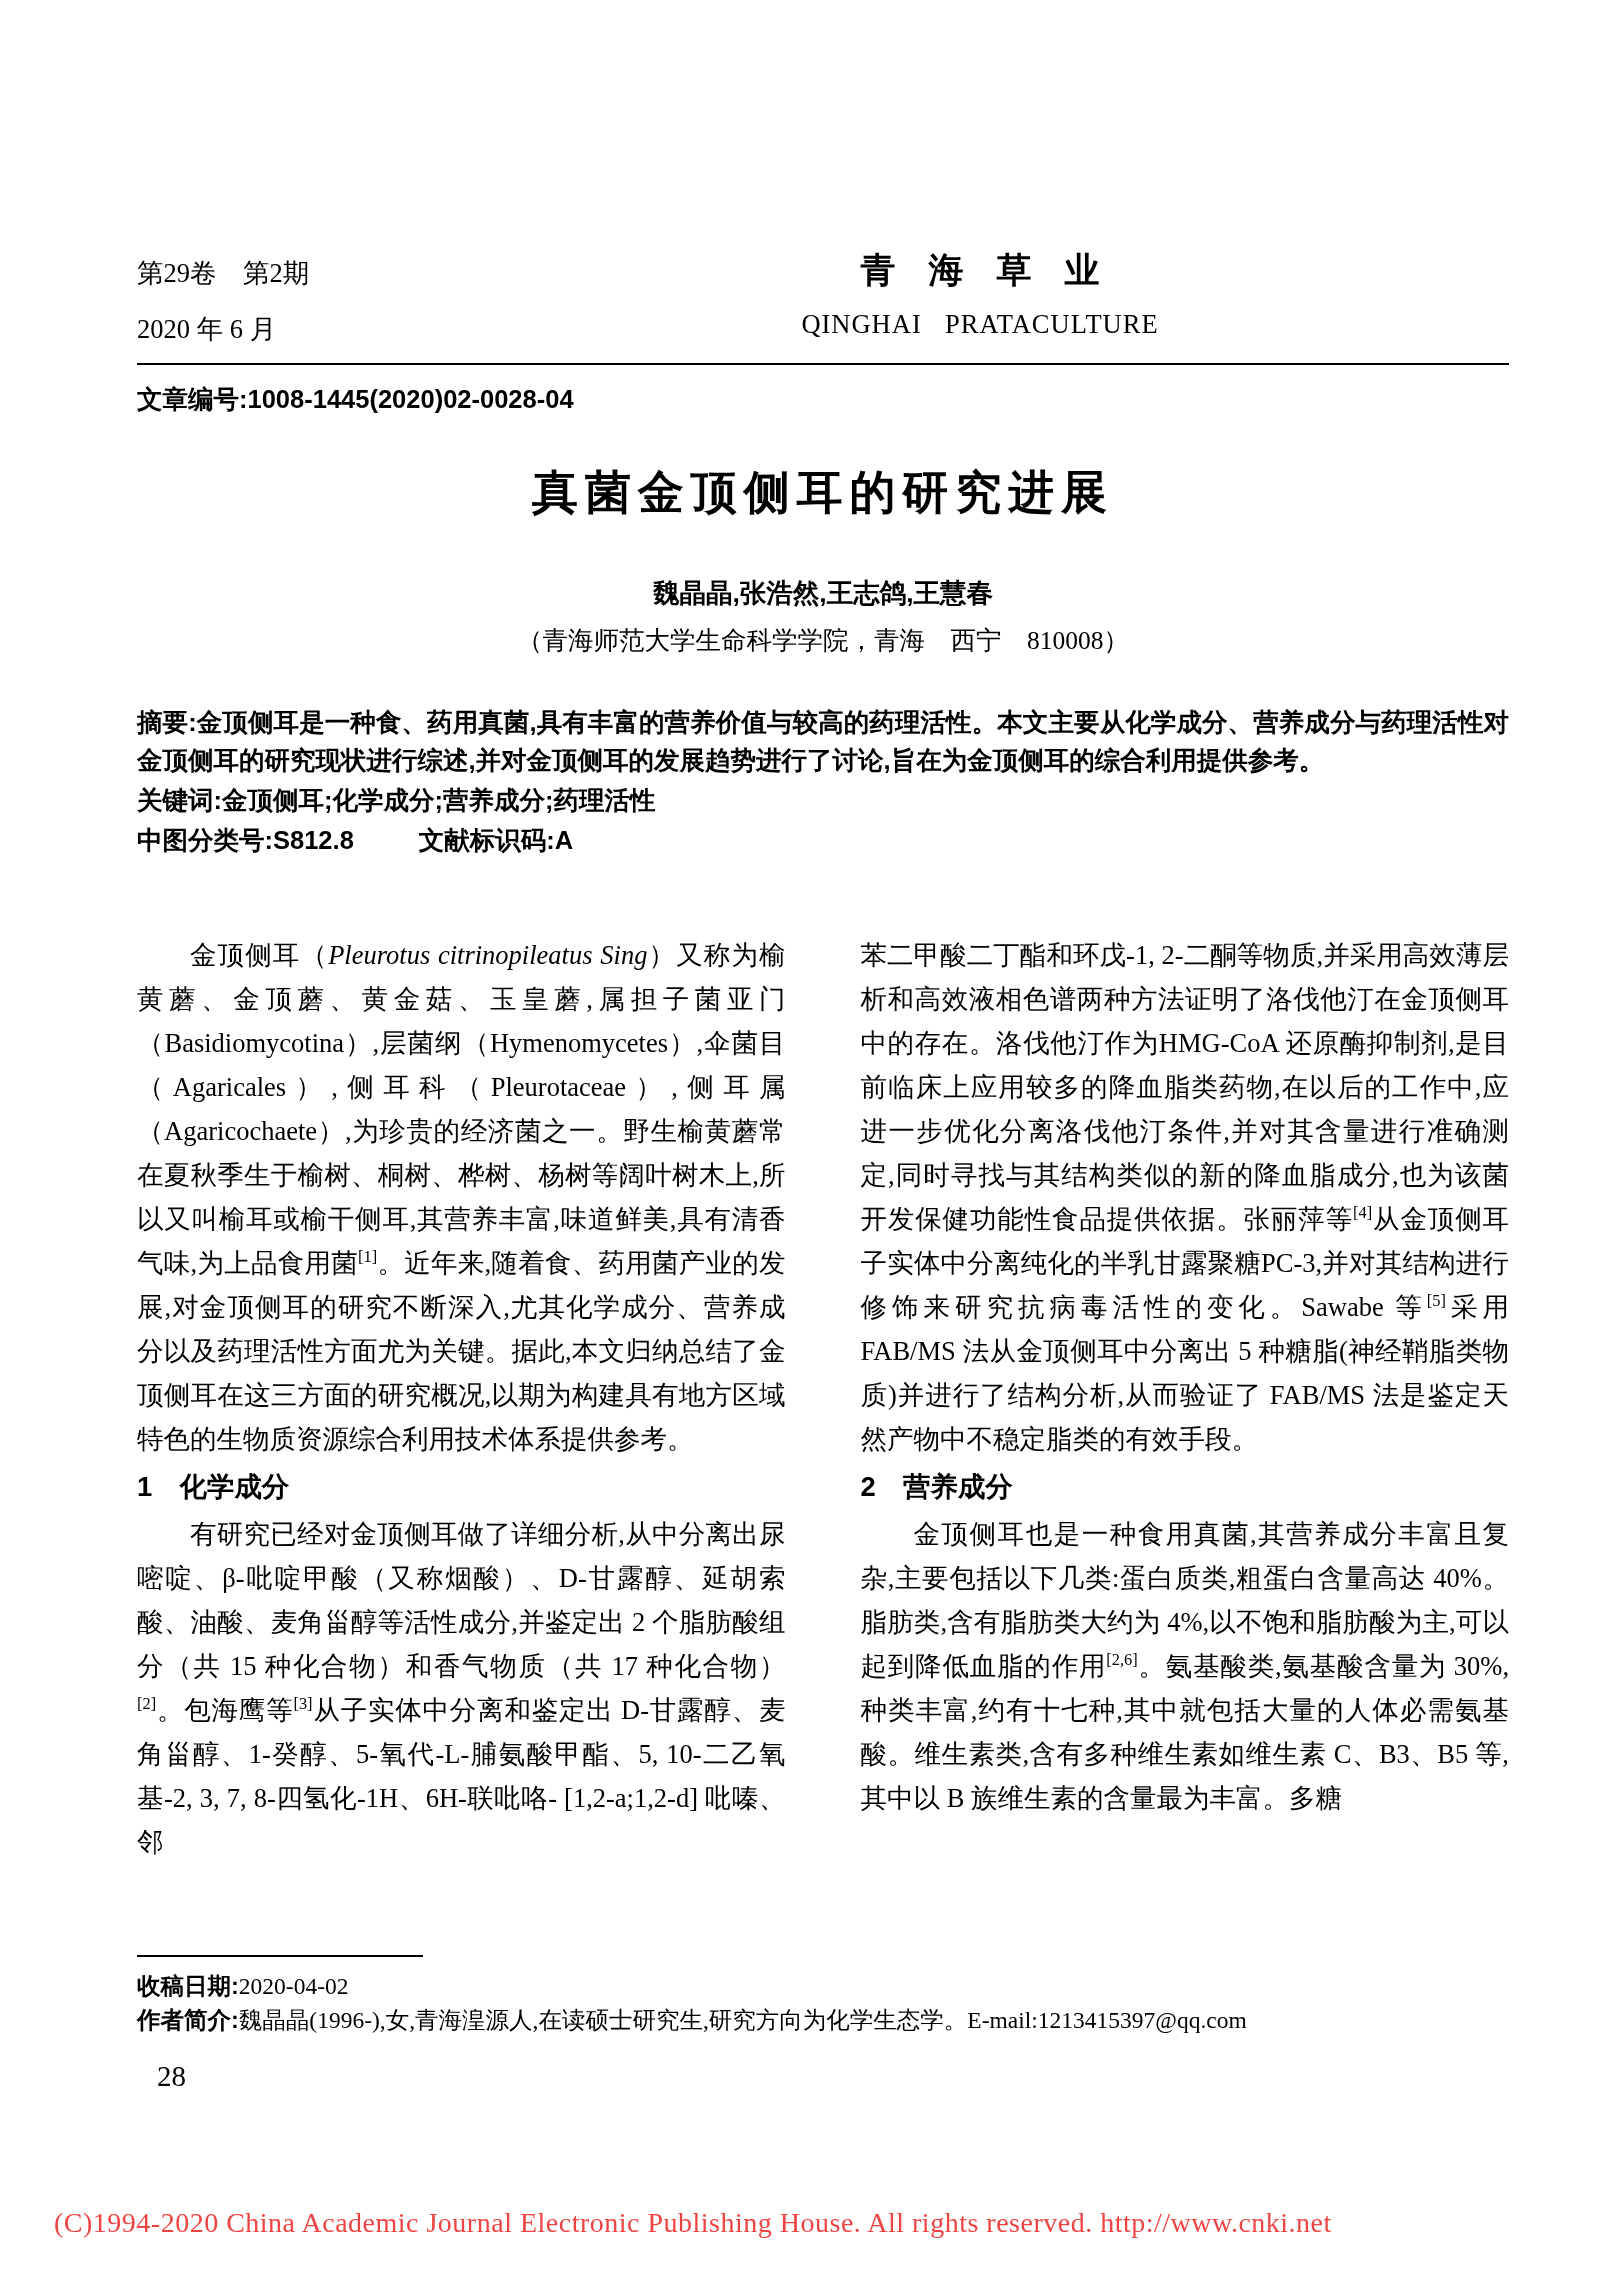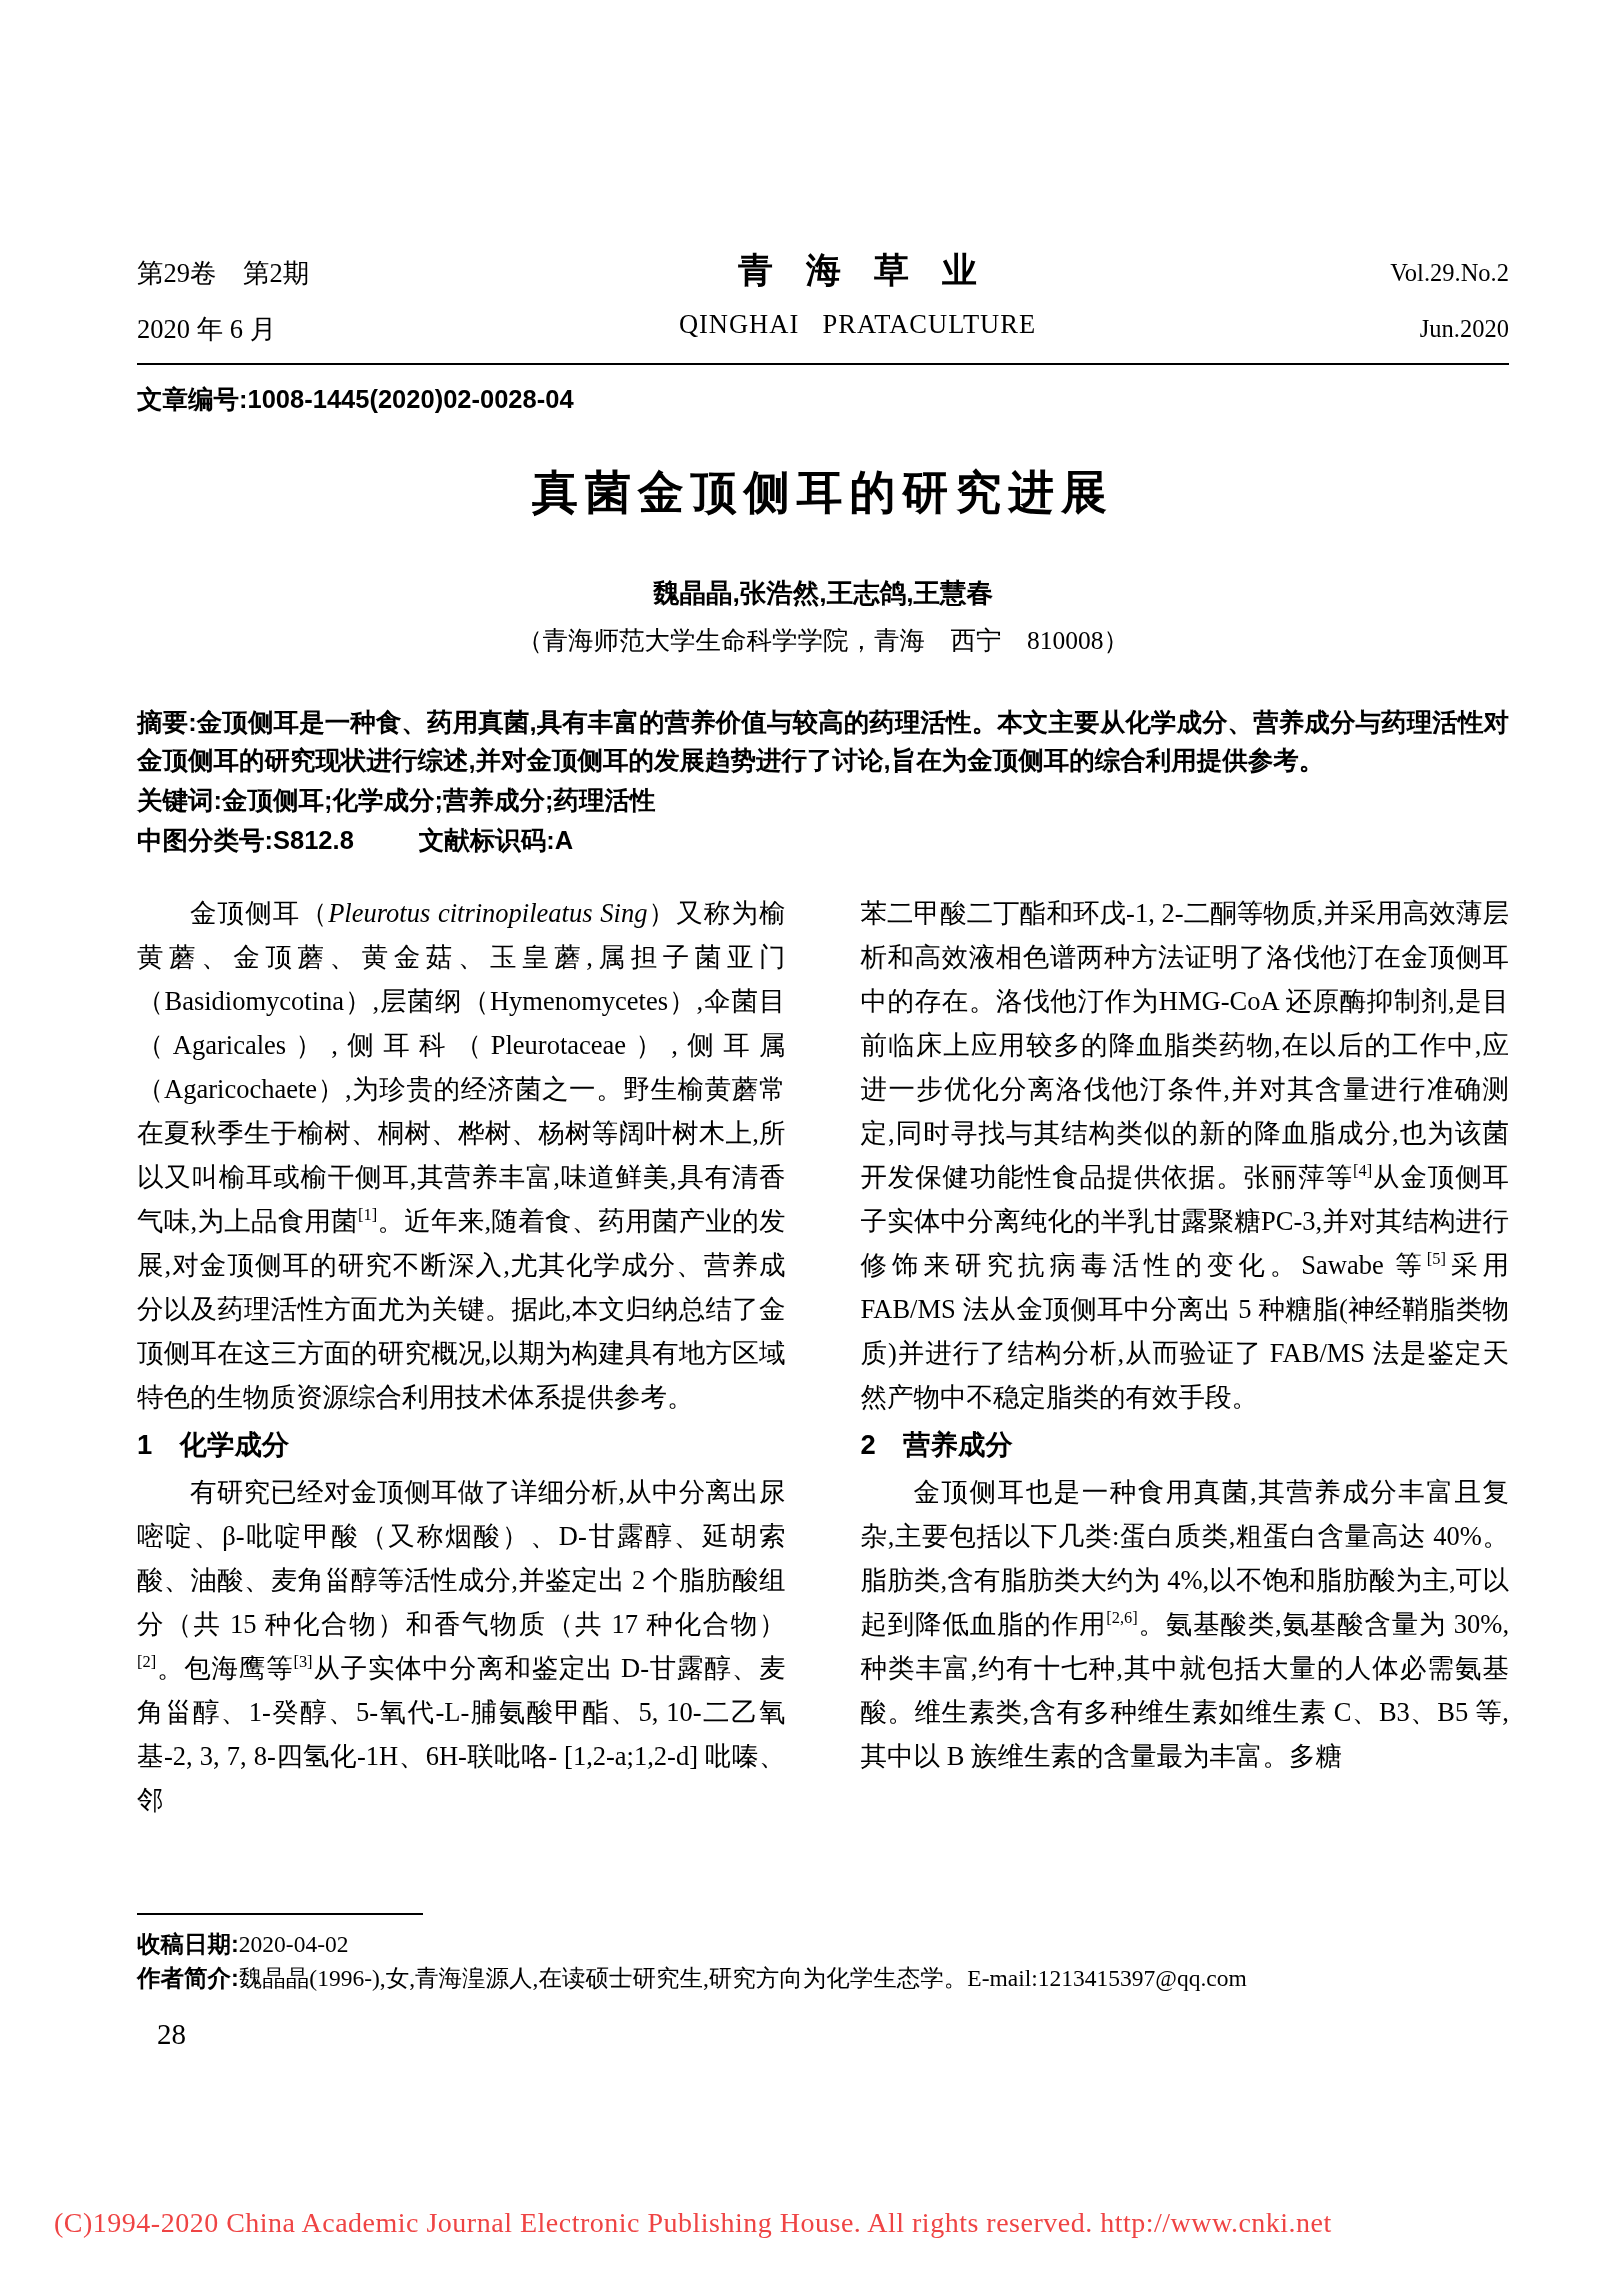--- a/index.html
+++ b/index.html
@@ -27,21 +27,21 @@
 
   
   .abstract-block{margin-top:45px;font-family:"Liberation Sans","DejaVu Sans",sans-serif;
                   font-weight:bold;font-size:25.5px;line-height:38px;}
   .abstract-text{text-align:justify;}
   .kw-line{margin-top:2px;}
   .clc-line{margin-top:2px;}
   .clc-gap{margin-left:65px;}
 
   
-  .columns{margin-top:32px;display:flex;gap:75px;height:1012px;overflow:hidden;}
+  .columns{margin-top:74px;display:flex;gap:75px;height:1012px;overflow:hidden;}
   .col{width:656px;}
   .body-p{font-size:26.5px;line-height:44px;text-align:justify;}
   .body-p.indent{text-indent:2em;}
   .body-p i{font-style:italic;}
   sup{font-size:0.62em;line-height:0;vertical-align:super;}
   .sec-heading{font-family:"Liberation Sans","DejaVu Sans",sans-serif;font-weight:bold;
                font-size:27.4px;line-height:49px;margin:1px 0;}
 
   
   .footnote{margin-top:9.8px;}
@@ -61,24 +61,20 @@
   <div class="content">
 
     <div class="jheader">
       <div class="jh-left">
         <div>第29卷　第2期</div>
         <div>2020 年 6 月</div>
       </div>
       <div class="jh-center">
         <div class="journal-cn">青海草业</div>
         <div class="journal-en">QINGHAI  PRATACULTURE</div>
-      </div>
-      <div class="jh-right">
-        <div>Vol.29.No.2</div>
-        <div>Jun.2020</div>
       </div>
     </div>
     <div class="head-rule"></div>
 
     <div class="article-id">文章编号:1008-1445(2020)02-0028-04</div>
     <div class="title">真菌金顶侧耳的研究进展</div>
     <div class="authors">魏晶晶,张浩然,王志鸽,王慧春</div>
     <div class="affiliation">（青海师范大学生命科学学院，青海　西宁　810008）</div>
 
     <div class="abstract-block">

